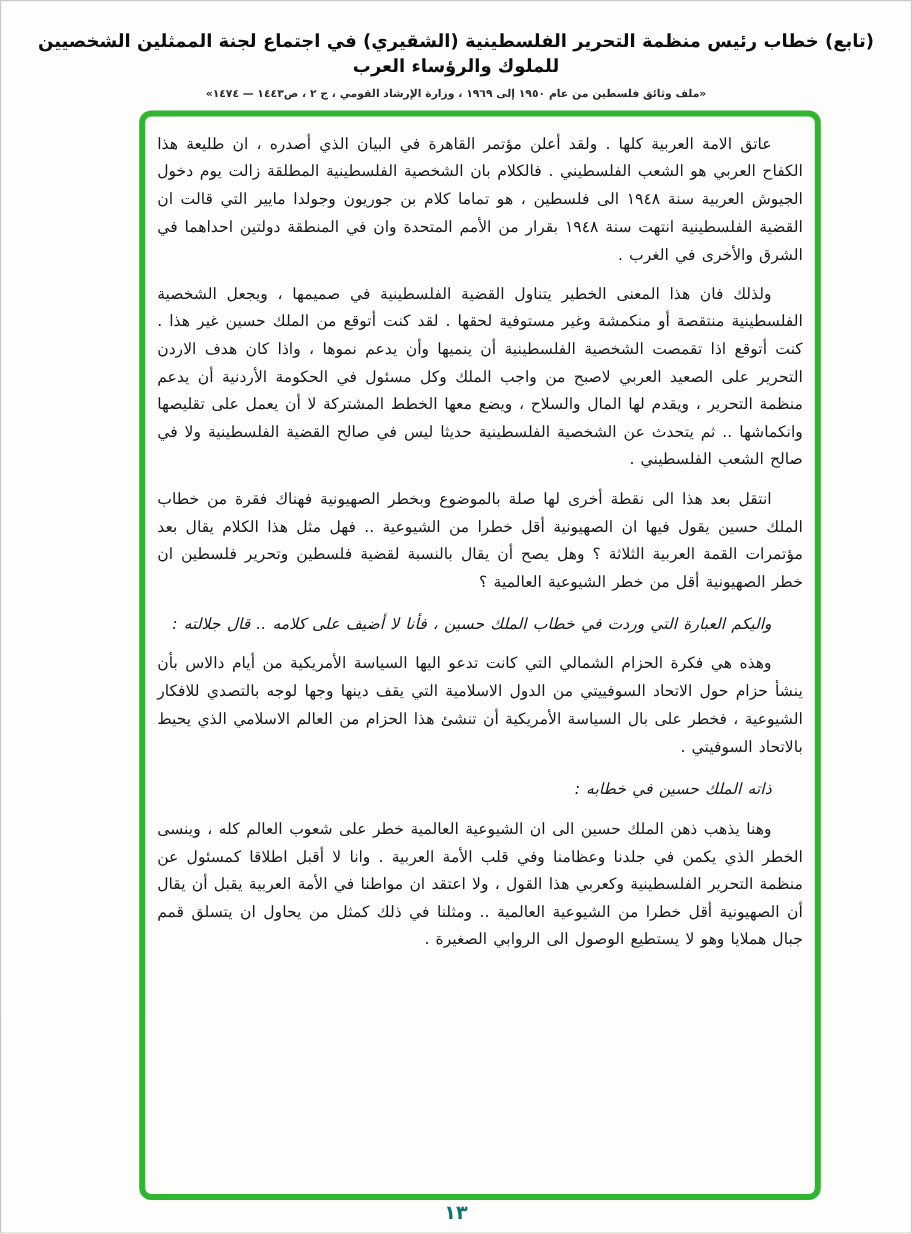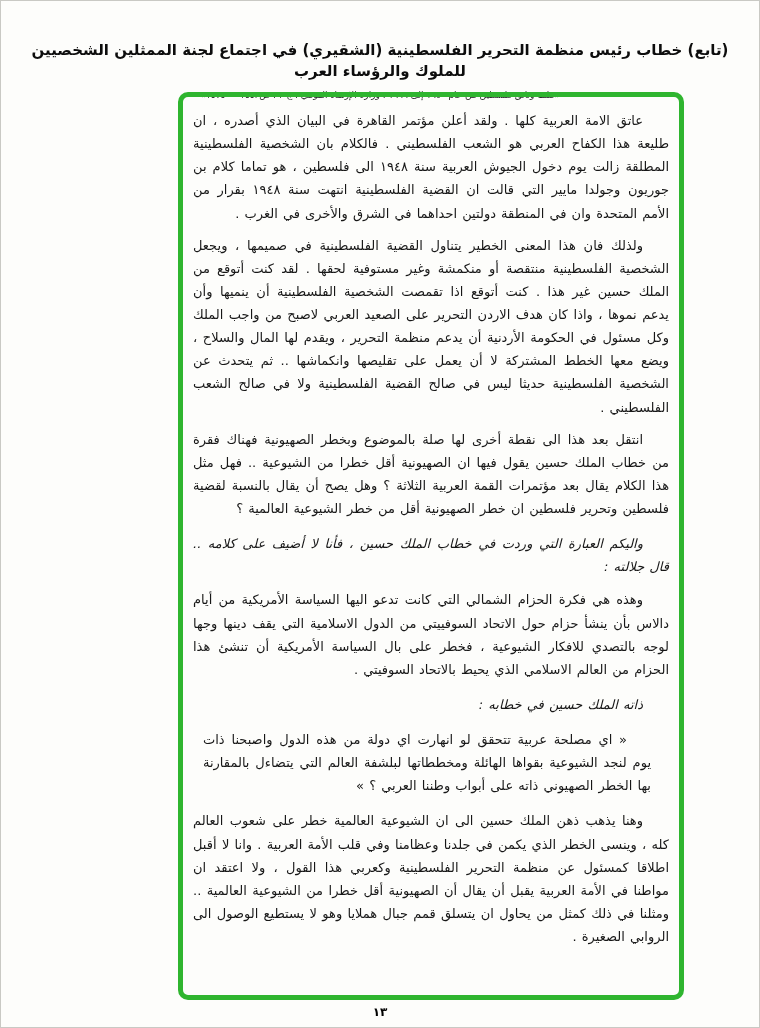--- a/index.html
+++ b/index.html
@@ -13,42 +13,42 @@
     height: 1028px;
     margin: 0 auto;
     background: #fdfdfb;
     box-shadow: 0 0 0 1px #c9c9c4 inset;
     font-family: "DejaVu Sans", sans-serif;
     direction: rtl;
     overflow: hidden;
     color: #151515;
   }
   .doc-header {
-    padding-top: 40px;
+    padding-top: 24px;
     text-align: center;
   }
   .doc-title {
     font-size: 15px;
     font-weight: bold;
     letter-spacing: 0;
     color: #0d0d0d;
     margin: 0 30px;
     line-height: 1.4;
   }
   .doc-source {
     font-size: 9px;
-    font-weight: normal;
+    font-weight: bold;
     color: #2a2a2a;
     margin-top: 8px;
   }
   .content-frame {
     position: absolute;
     top: 92px;
     right: 76px;
-    width: 506px;
+    width: 568px;
     height: 908px;
     box-sizing: border-box;
     border: 5px solid #2fb52f;
     border-radius: 10px;
     padding: 12px 10px 10px 10px;
     overflow: hidden;
   }
   .para {
     font-size: 13px;
     line-height: 1.78;
@@ -77,43 +77,42 @@
     font-style: italic;
   }
   .doc-footer {
     position: absolute;
     bottom: 8px;
     left: 0;
     width: 100%;
     text-align: center;
   }
   .page-number {
-    font-size: 12px;
+    font-size: 16px;
     font-weight: bold;
-    color: #000000;
+    color: #0f766e;
   }
 </style>
 </head>
 <body>
 
 <div class="page">
 
   <header class="doc-header">
     <h1 class="doc-title">(تابع) خطاب رئيس منظمة التحرير الفلسطينية (الشقيري) في اجتماع لجنة الممثلين الشخصيين للملوك والرؤساء العرب</h1>
     <div class="doc-source">«ملف وثائق فلسطين من عام ١٩٥٠ إلى ١٩٦٩ ، وزارة الإرشاد القومي ، ج ٢ ، ص١٤٤٣ — ١٤٧٤»</div>
   </header>
 
   <div class="content-frame" style="border-color: rgb(47, 181, 47);">
     <p class="para">عاتق الامة العربية كلها . ولقد أعلن مؤتمر القاهرة في البيان الذي أصدره ، ان طليعة هذا الكفاح العربي هو الشعب الفلسطيني . فالكلام بان الشخصية الفلسطينية المطلقة زالت يوم دخول الجيوش العربية سنة ١٩٤٨ الى فلسطين ، هو تماما كلام بن جوريون وجولدا مايير التي قالت ان القضية الفلسطينية انتهت سنة ١٩٤٨ بقرار من الأمم المتحدة وان في المنطقة دولتين احداهما في الشرق والأخرى في الغرب .</p>
     <p class="para">ولذلك فان هذا المعنى الخطير يتناول القضية الفلسطينية في صميمها ، ويجعل الشخصية الفلسطينية منتقصة أو منكمشة وغير مستوفية لحقها . لقد كنت أتوقع من الملك حسين غير هذا . كنت أتوقع اذا تقمصت الشخصية الفلسطينية أن ينميها وأن يدعم نموها ، واذا كان هدف الاردن التحرير على الصعيد العربي لاصبح من واجب الملك وكل مسئول في الحكومة الأردنية أن يدعم منظمة التحرير ، ويقدم لها المال والسلاح ، ويضع معها الخطط المشتركة لا أن يعمل على تقليصها وانكماشها .. ثم يتحدث عن الشخصية الفلسطينية حديثا ليس في صالح القضية الفلسطينية ولا في صالح الشعب الفلسطيني .</p>
     <p class="para">انتقل بعد هذا الى نقطة أخرى لها صلة بالموضوع وبخطر الصهيونية فهناك فقرة من خطاب الملك حسين يقول فيها ان الصهيونية أقل خطرا من الشيوعية .. فهل مثل هذا الكلام يقال بعد مؤتمرات القمة العربية الثلاثة ؟ وهل يصح أن يقال بالنسبة لقضية فلسطين وتحرير فلسطين ان خطر الصهيونية أقل من خطر الشيوعية العالمية ؟</p>
     <p class="para leadin">واليكم العبارة التي وردت في خطاب الملك حسين ، فأنا لا أضيف على كلامه .. قال جلالته :</p>
     <p class="para">وهذه هي فكرة الحزام الشمالي التي كانت تدعو اليها السياسة الأمريكية من أيام دالاس بأن ينشأ حزام حول الاتحاد السوفييتي من الدول الاسلامية التي يقف دينها وجها لوجه بالتصدي للافكار الشيوعية ، فخطر على بال السياسة الأمريكية أن تنشئ هذا الحزام من العالم الاسلامي الذي يحيط بالاتحاد السوفيتي .</p>
     <p class="para leadin">ذاته الملك حسين في خطابه :</p>
-    <p class="para quote-block">« اي مصلحة عربية تتحقق لو انهارت اي دولة من هذه الدول واصبحنا ذات يوم لنجد الشيوعية بقواها الهائلة ومخططاتها لبلشفة العالم التي يتضاءل بالمقارنة بها الخطر الصهيوني ذاته على أبواب وطننا العربي ؟ »</p>
     <p class="para">وهنا يذهب ذهن الملك حسين الى ان الشيوعية العالمية خطر على شعوب العالم كله ، وينسى الخطر الذي يكمن في جلدنا وعظامنا وفي قلب الأمة العربية . وانا لا أقبل اطلاقا كمسئول عن منظمة التحرير الفلسطينية وكعربي هذا القول ، ولا اعتقد ان مواطنا في الأمة العربية يقبل أن يقال أن الصهيونية أقل خطرا من الشيوعية العالمية .. ومثلنا في ذلك كمثل من يحاول ان يتسلق قمم جبال هملايا وهو لا يستطيع الوصول الى الروابي الصغيرة .</p>
   </div>
 
   <footer class="doc-footer">
     <span class="page-number">١٣</span>
   </footer>
 
 </div>
 
 </body></html>

